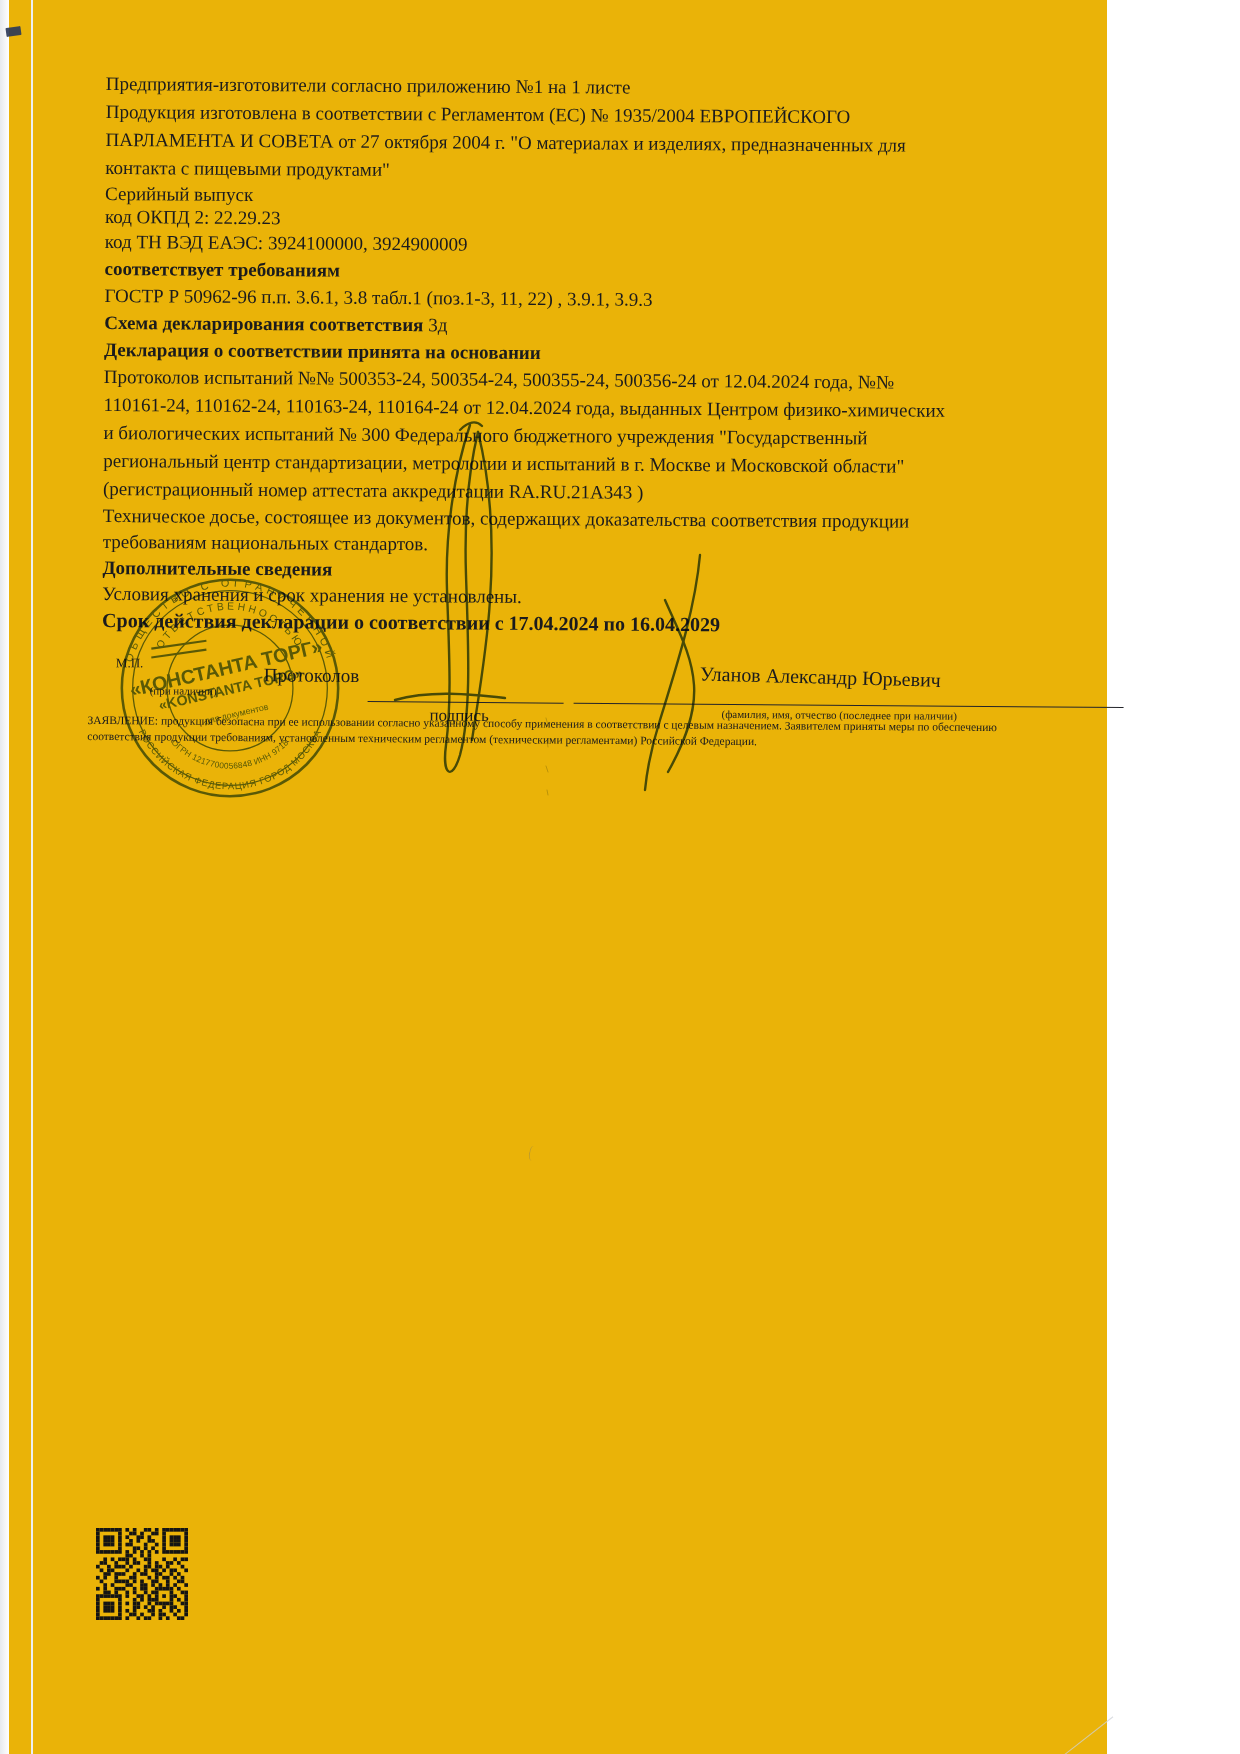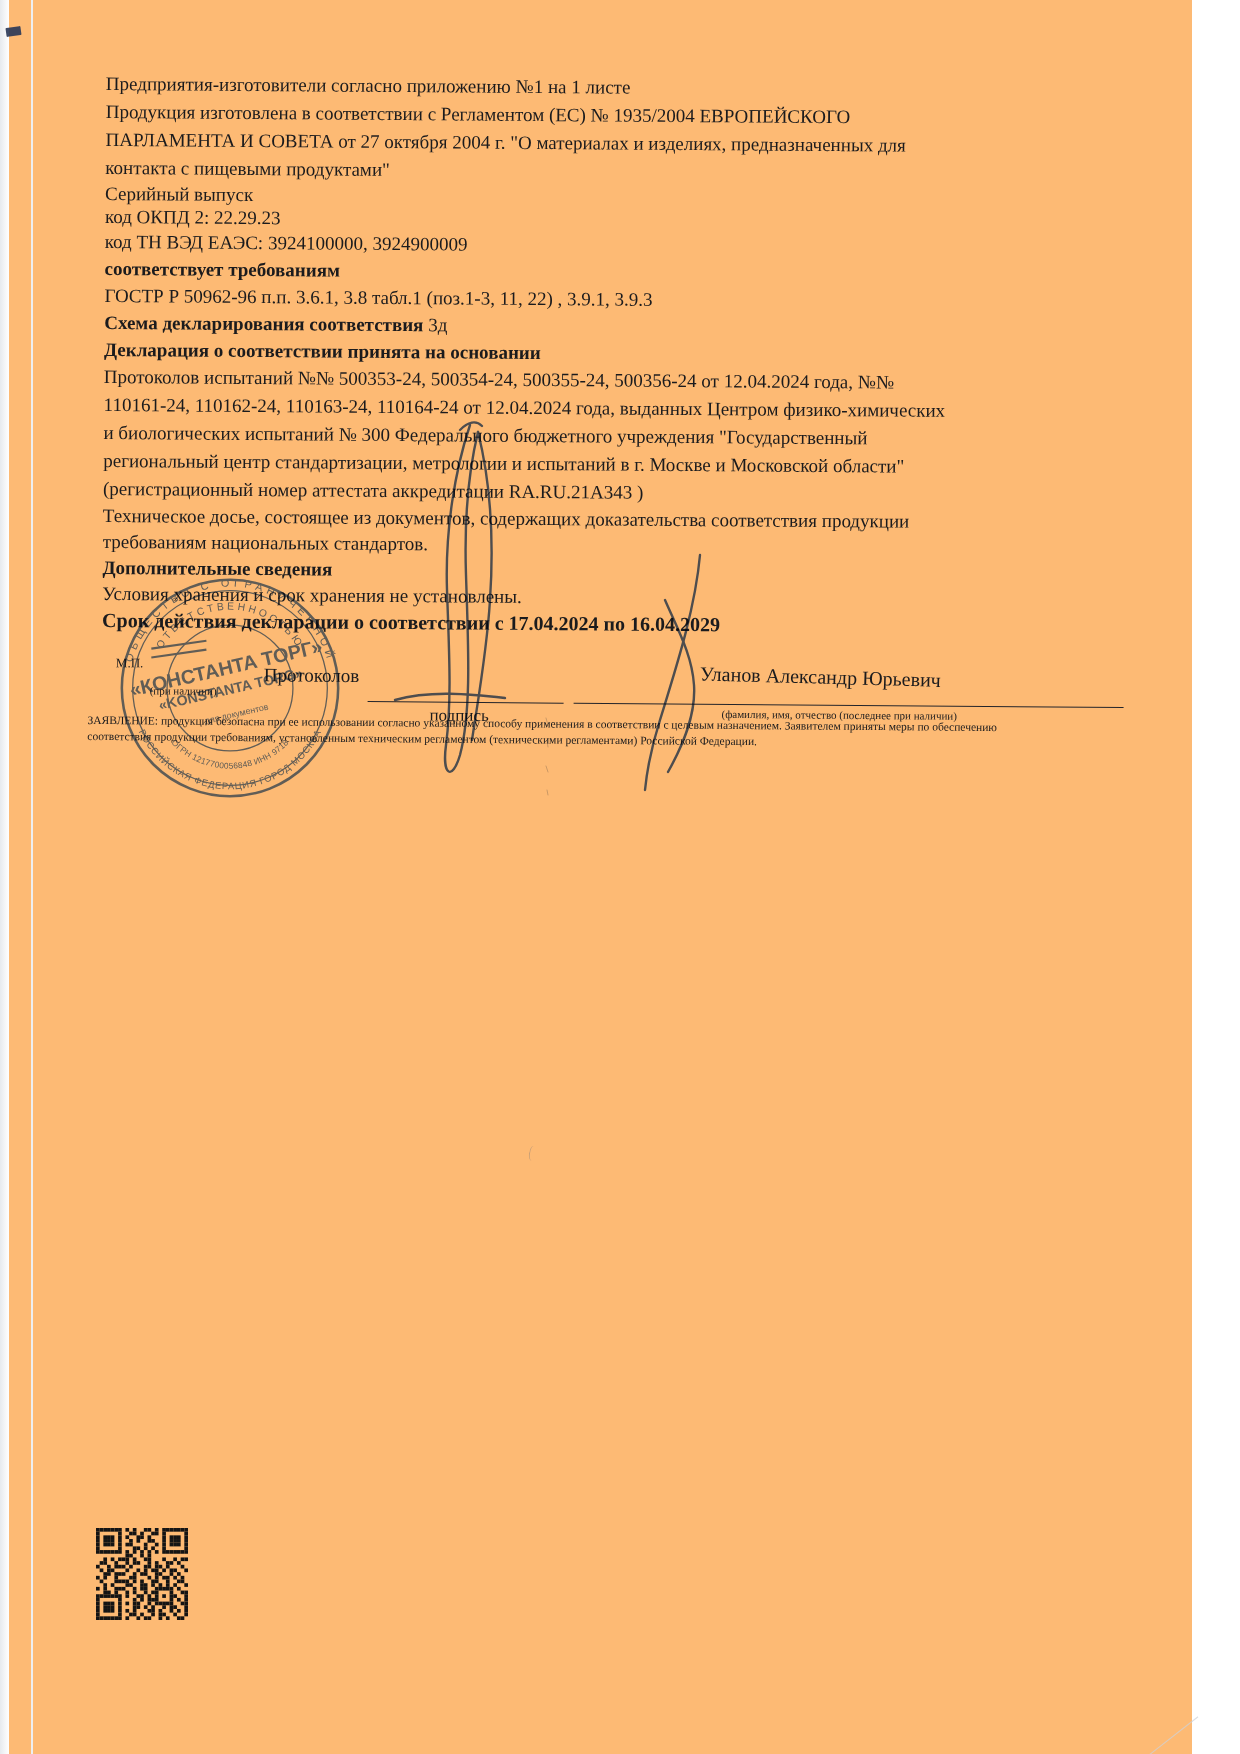--- a/index.html
+++ b/index.html
@@ -1,18 +1,18 @@
 <!DOCTYPE html>
 <html><head>
 <meta charset="utf-8">
 <style>
   html,body{margin:0;padding:0;}
   body{width:1240px;height:1754px;background:#ffffff;overflow:hidden;
        font-family:"Liberation Serif","DejaVu Serif",serif;color:#1b1b1d;}
-  .page{position:relative;width:1192px;height:1754px;background:#fdba74;}
+  .page{position:relative;width:1107px;height:1754px;background:#eab308;}
 
   
   .edge-left{position:absolute;left:0;top:0;width:9px;height:100%;
              background:linear-gradient(to right,#e7eaee,#ffffff);}
   .edge-line{position:absolute;left:31px;top:0;width:1.5px;height:100%;
              background:#edeff2;}
   .corner-mark{position:absolute;left:6px;top:27px;width:15px;height:9px;
                background:#2c3a58;border-radius:1px;transform:rotate(-8deg);opacity:.92;}
   .corner-fold{position:absolute;right:-14px;bottom:14px;width:74px;height:1.4px;
                background:#cdd2d8;transform:rotate(-38deg);opacity:.75;}

